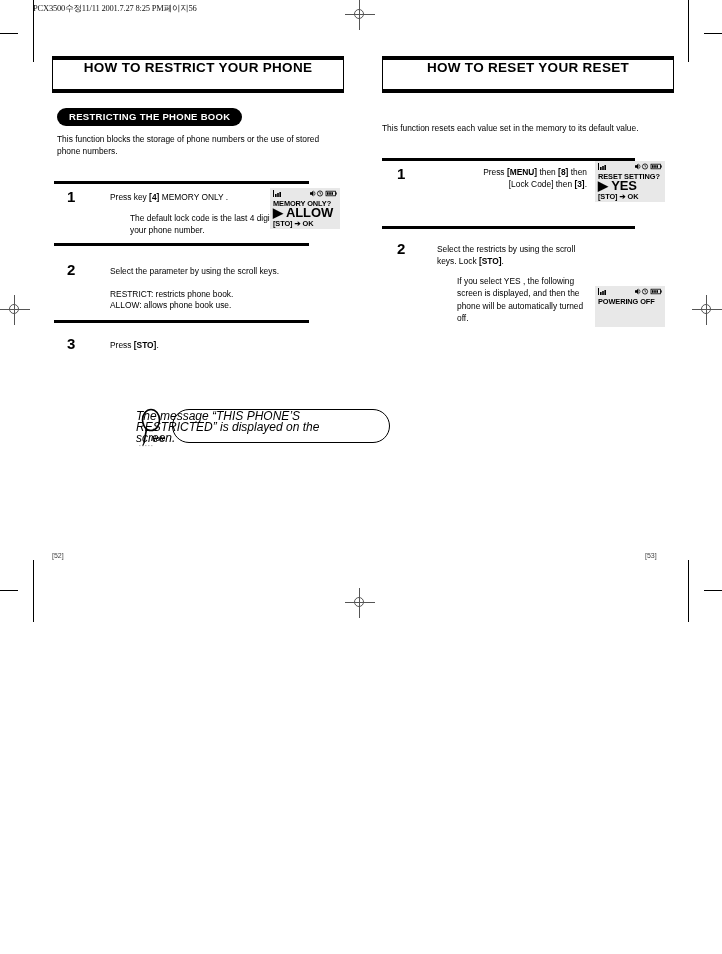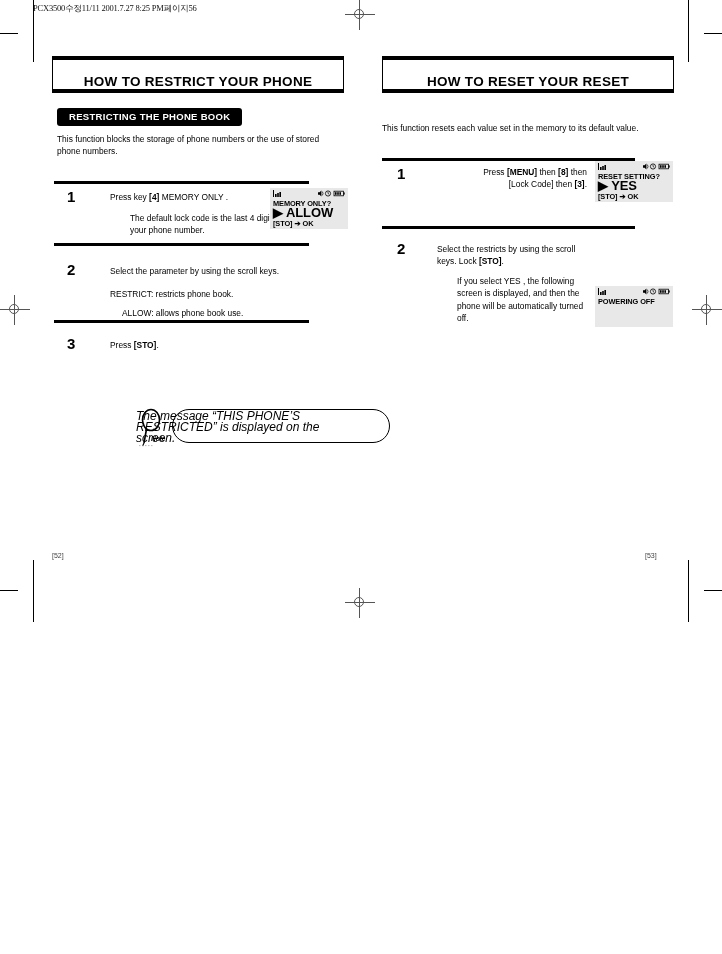--- a/index.html
+++ b/index.html
@@ -74,38 +74,38 @@
     position: absolute;
     top: 56px;
     left: 0;
     width: 292px;
     border: 1px solid #000;
     border-top: 4px solid #000;
     border-bottom: 4px solid #000;
     box-sizing: border-box;
     height: 37px;
     display: flex;
-    align-items: flex-end;
+    align-items: flex-start;
     justify-content: center;
     background: #fff;
   }
   .title-box span {
     font-size: 13.5px;
     font-weight: bold;
     letter-spacing: 0.3px;
   }
 
   
   .section-pill {
     position: absolute;
     top: 108px;
     left: 5px;
     background: #000;
     color: #fff;
-    border-radius: 3px;
+    border-radius: 9px;
     padding: 3px 12px 4px 12px;
     font-size: 9.5px;
     font-weight: bold;
     letter-spacing: 0.3px;
     display: inline-block;
   }
 
   .intro {
     position: absolute;
     left: 5px;
@@ -144,21 +144,21 @@
     font-size: 8.4px;
     line-height: 12.4px;
   }
   b.key { font-weight: bold; }
 
   
   .lcd {
     position: absolute;
     background: #e8e8e8;
     box-sizing: border-box;
-    width: 78px;
+    width: 70px;
     height: 41px;
     padding: 2px 3px 0 3px;
     font-family: "Liberation Sans", sans-serif;
   }
   .lcd .statusbar {
     position: relative;
     height: 8px;
     display: flex;
     align-items: center;
     justify-content: space-between;
@@ -314,21 +314,21 @@
         <div class="l3">[STO] ➔ OK</div>
       </div>
     </div>
 
     <div class="rule" style="top:243px;"></div>
 
     <div class="step" style="top:0;left:0;">
       <div class="step-num" style="left:15px; top:261px;">2</div>
       <div class="step-body" style="left:58px; top:265px; width:210px;">Select the parameter by using the scroll keys.</div>
       <div class="step-sub" style="left:58px; top:288px; width:210px;">RESTRICT:  restricts phone book.</div>
-      <div class="step-sub" style="left:70px; top:299px; width:210px;margin-top:8px;">ALLOW:  allows phone book use.</div>
+      <div class="step-sub" style="left:58px; top:299px; width:210px;">ALLOW:  allows phone book use.</div>
     </div>
 
     <div class="rule" style="top:320px;"></div>
 
     <div class="step" style="top:0;left:0;">
       <div class="step-num" style="left:15px; top:335px;">3</div>
       <div class="step-body" style="left:58px; top:339px; width:210px;">
         <span>Press </span><b class="key">[STO]</b><span>.</span>
       </div>
     </div>

